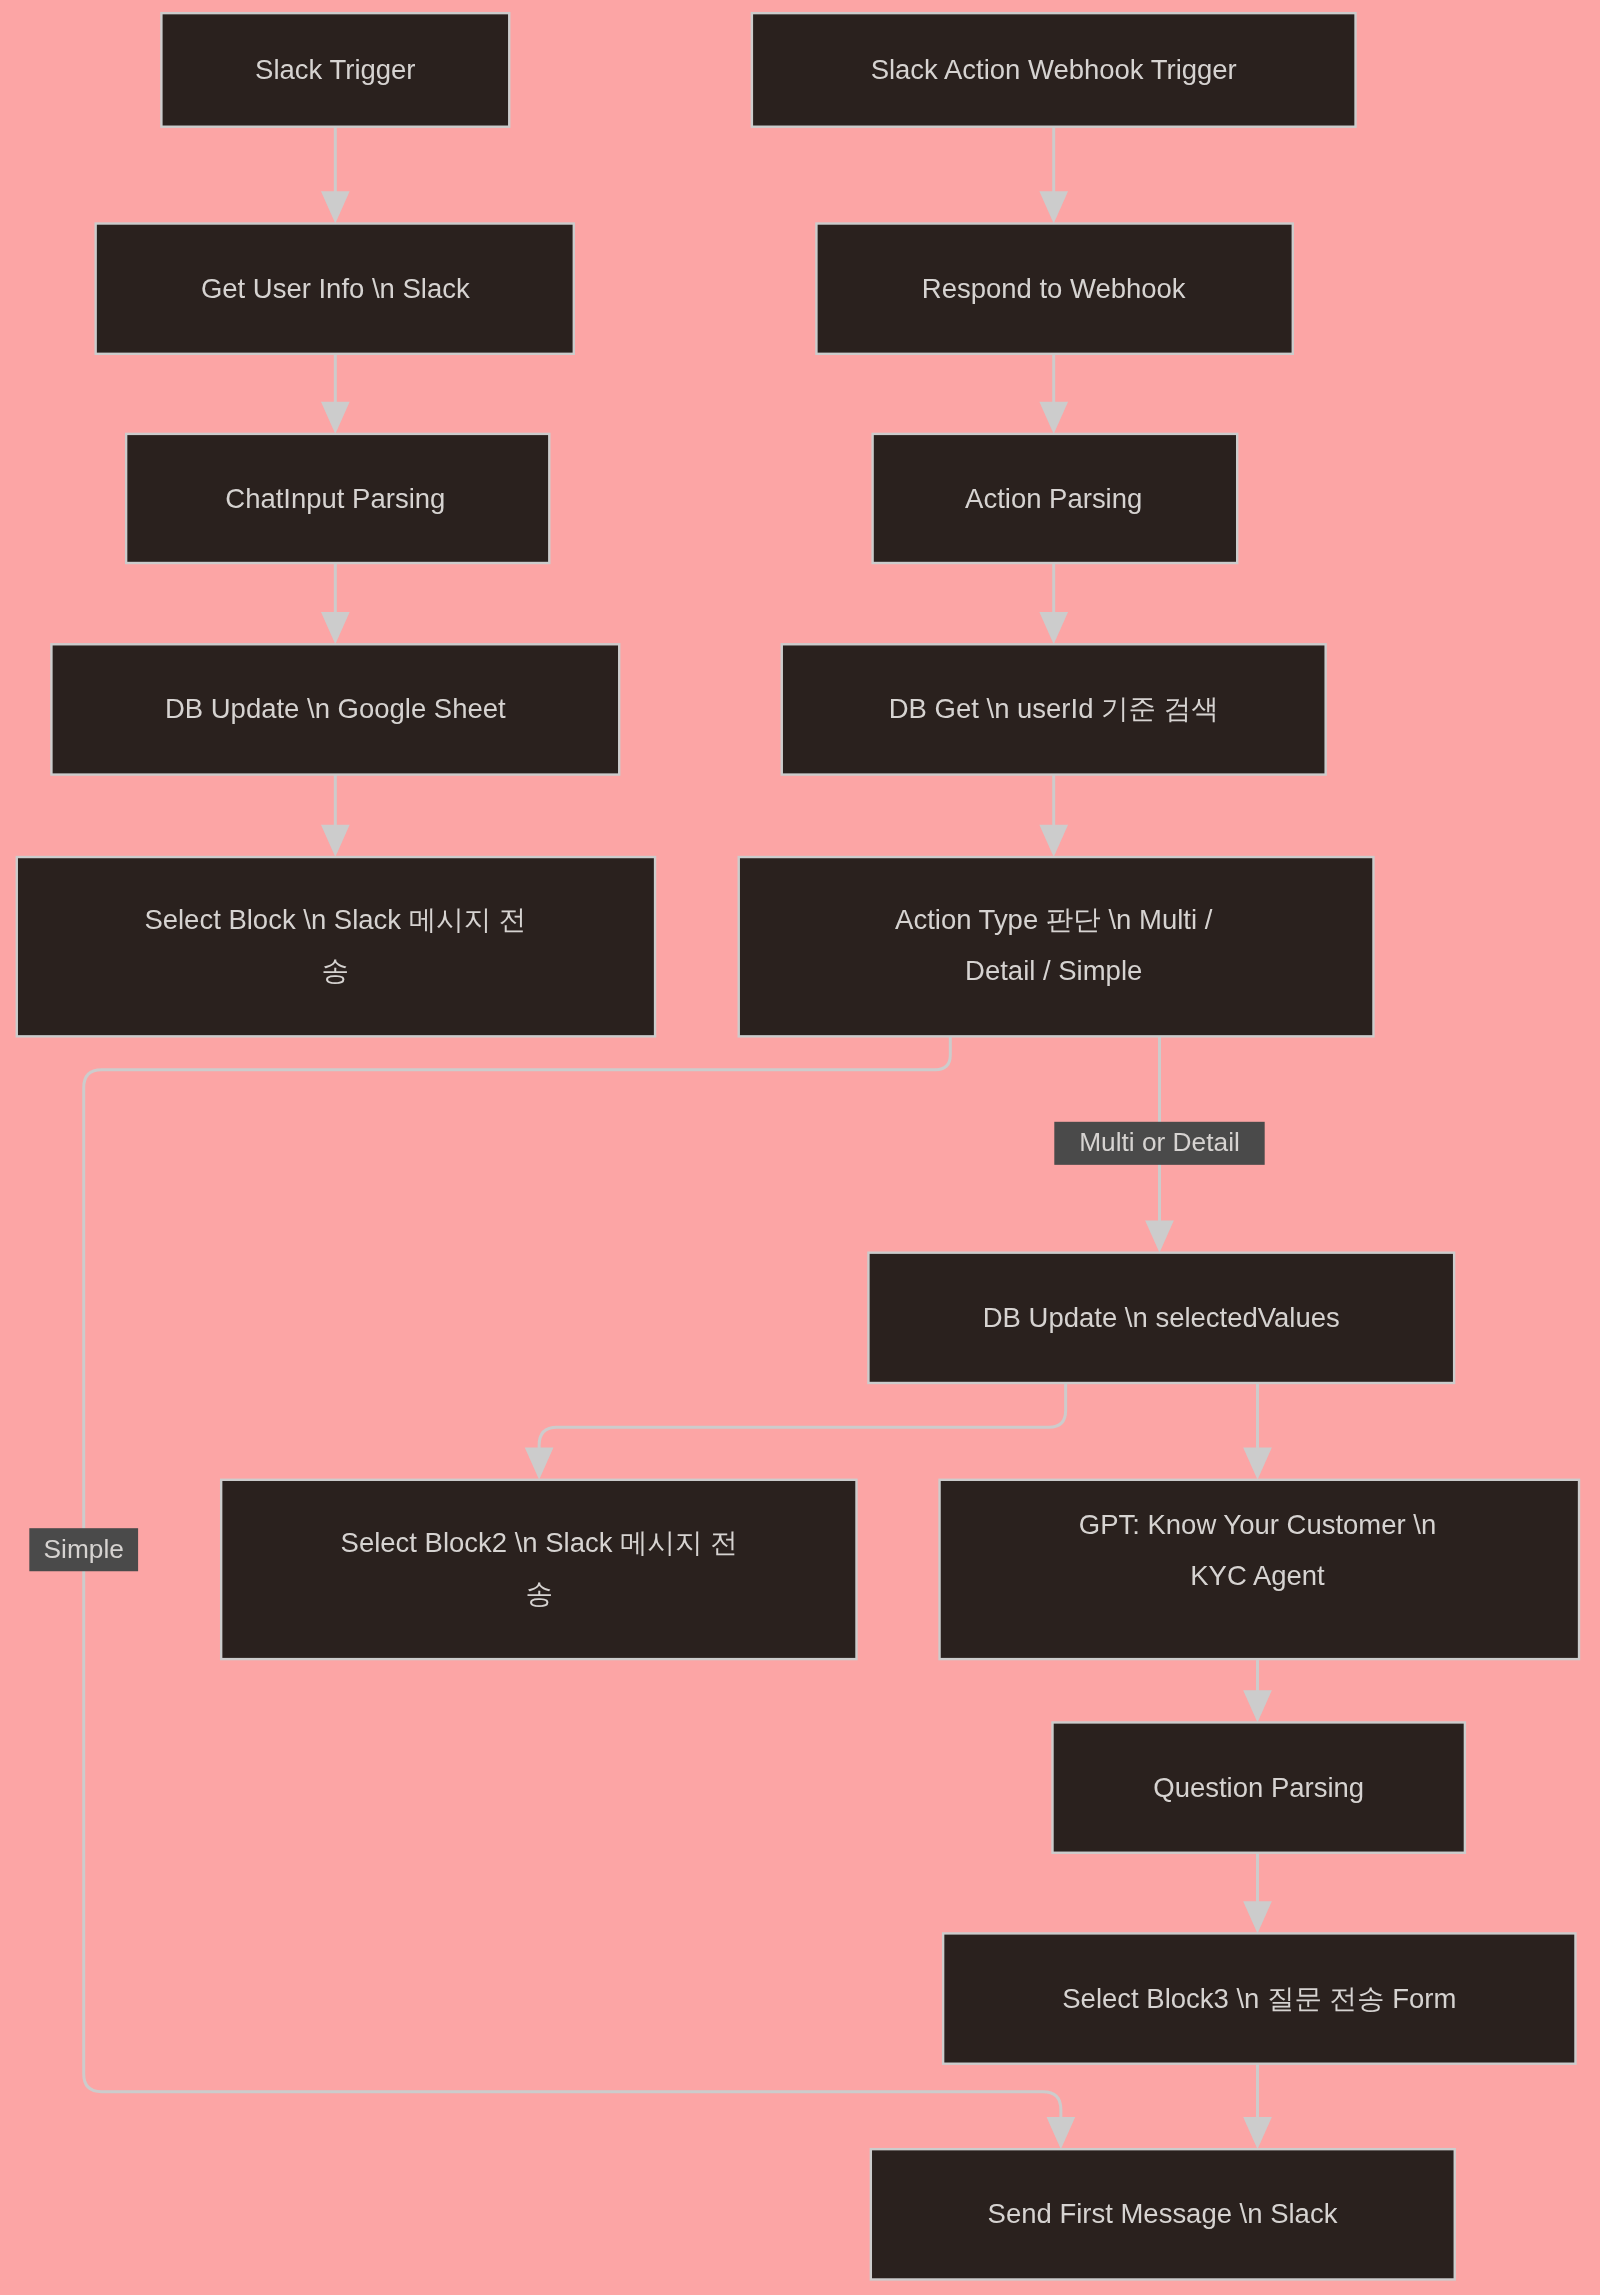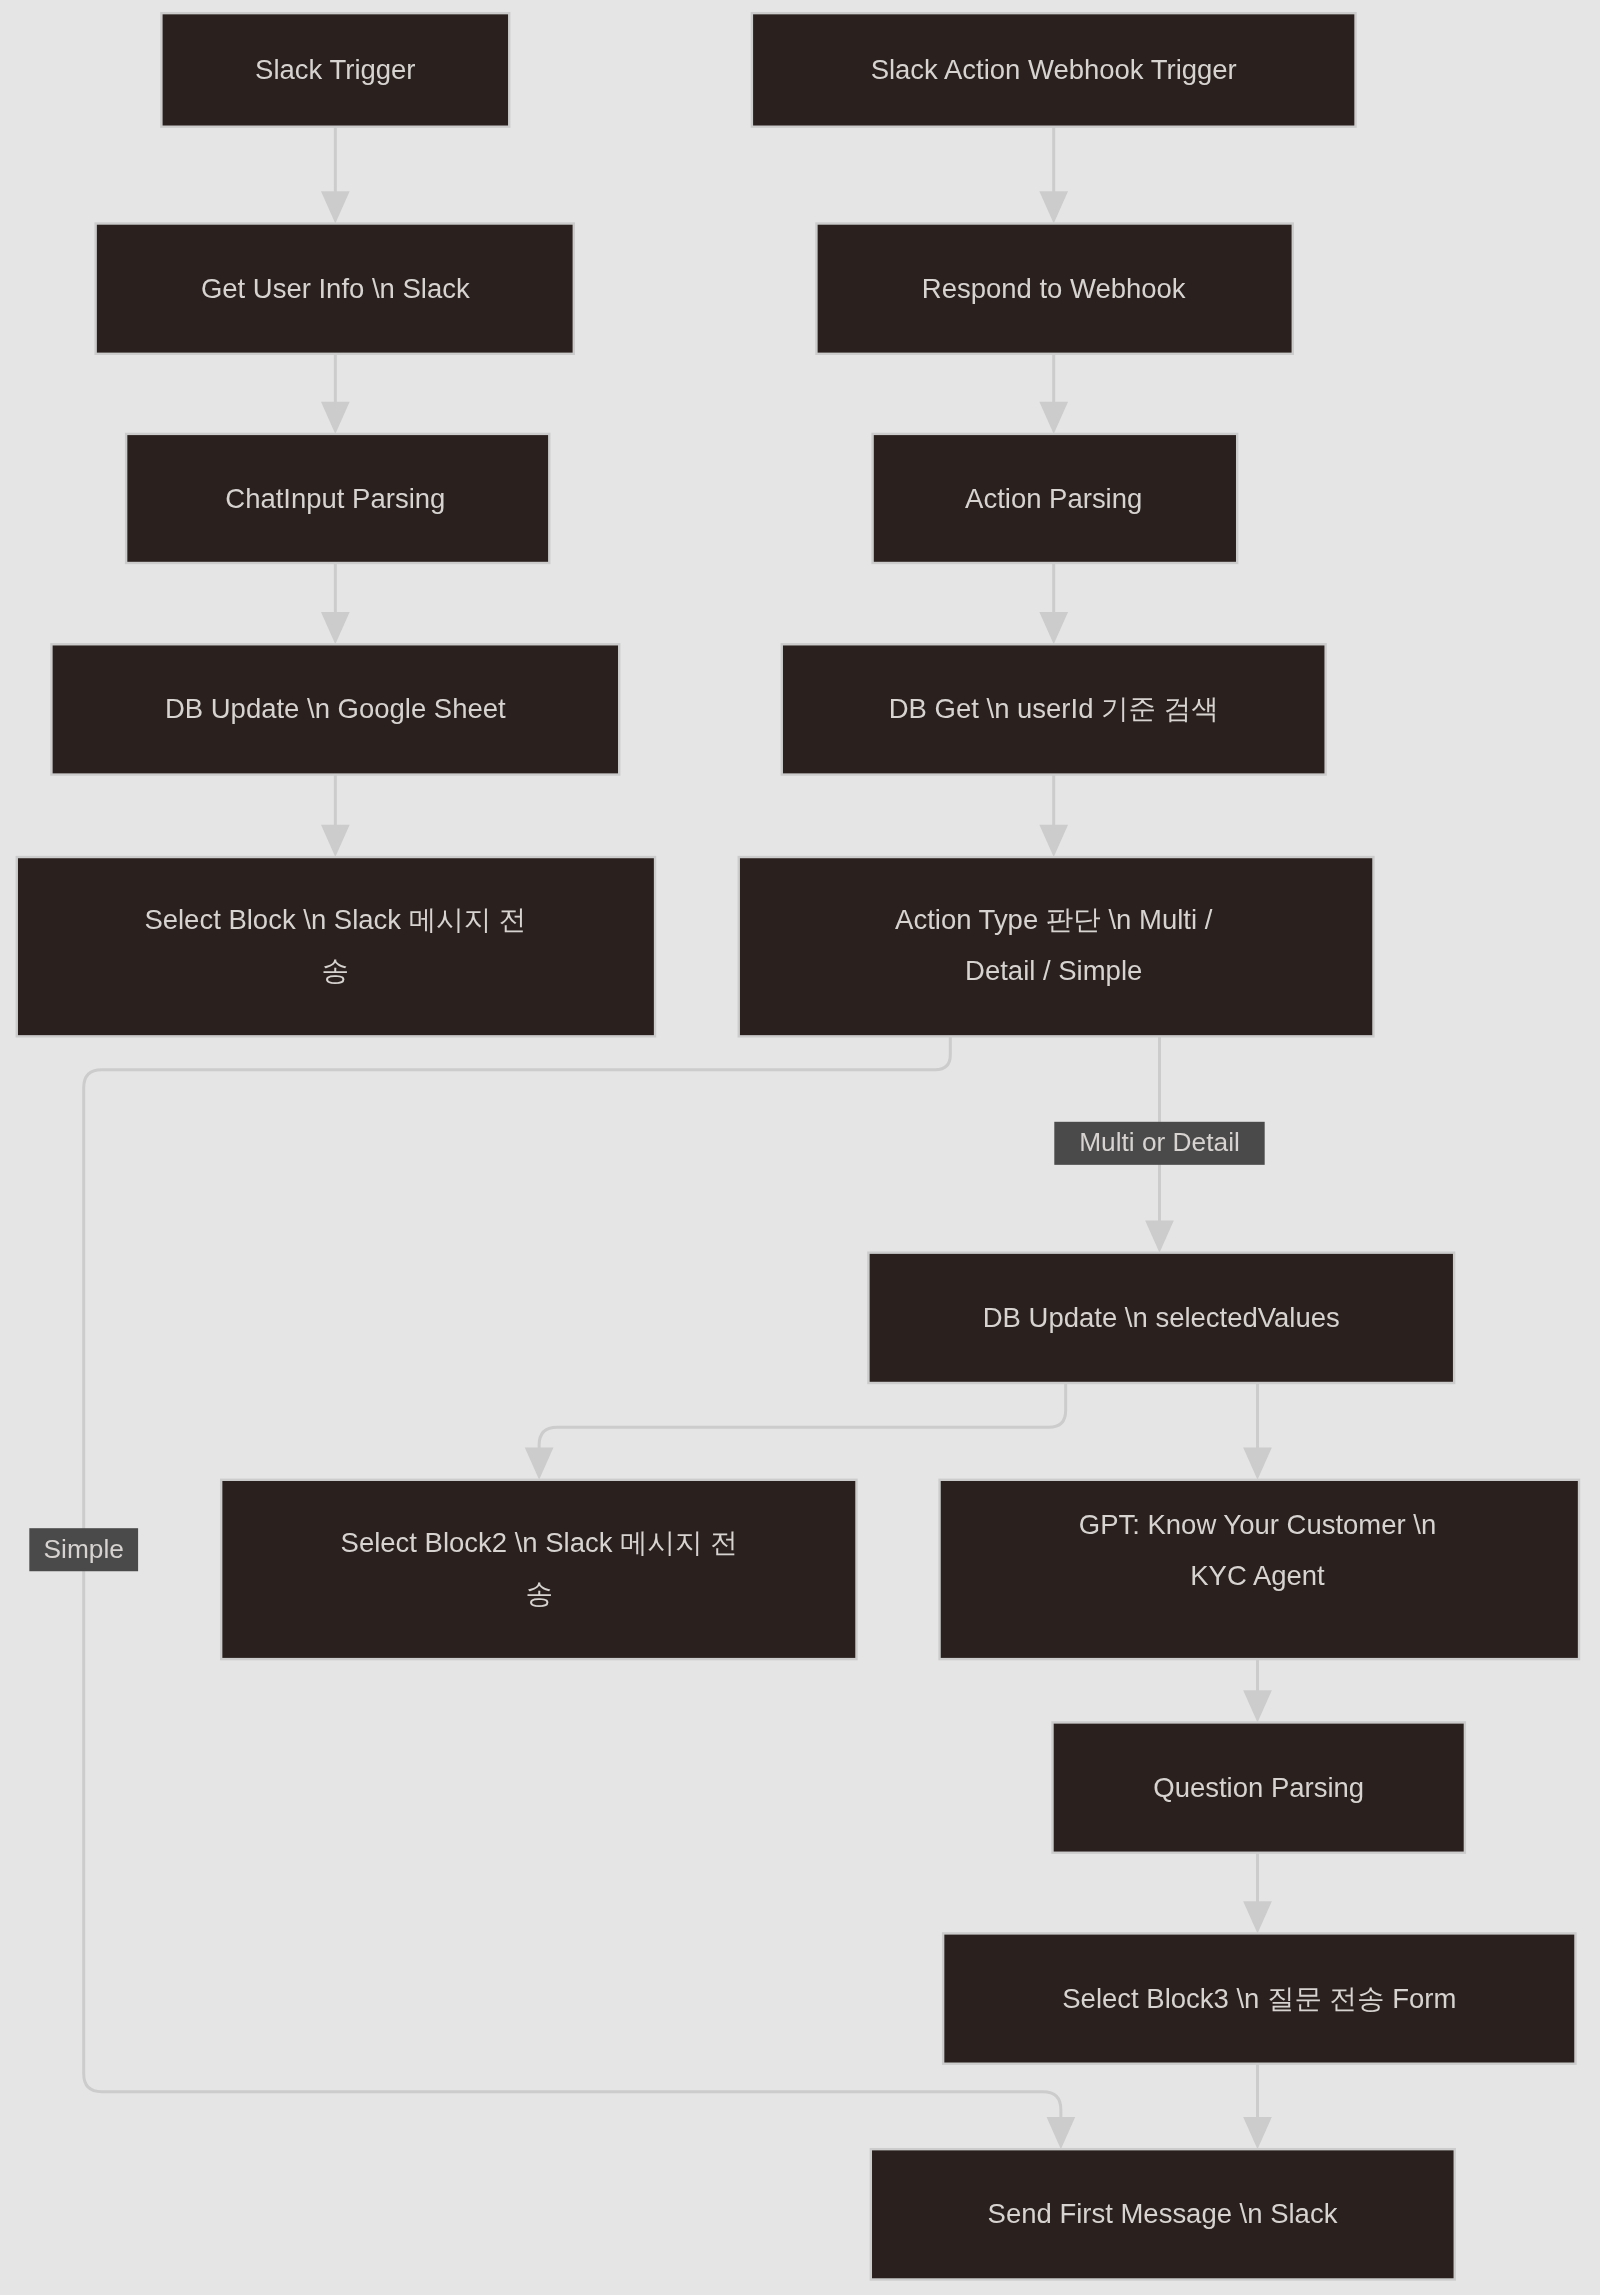--- a/index.html
+++ b/index.html
@@ -10,21 +10,21 @@
   body {
     width: 1600px;
     height: 2295px;
     overflow: hidden;
     font-family: "Liberation Sans", sans-serif;
   }
   #diagram-root {
     position: relative;
     width: 1600px;
     height: 2295px;
-    background: #e5e5e5;
+    background: #fca5a5;
   }
   svg#flow-svg {
     position: absolute;
     left: 0;
     top: 0;
     width: 1600px;
     height: 2295px;
     display: block;
   }
   .node-rect {

